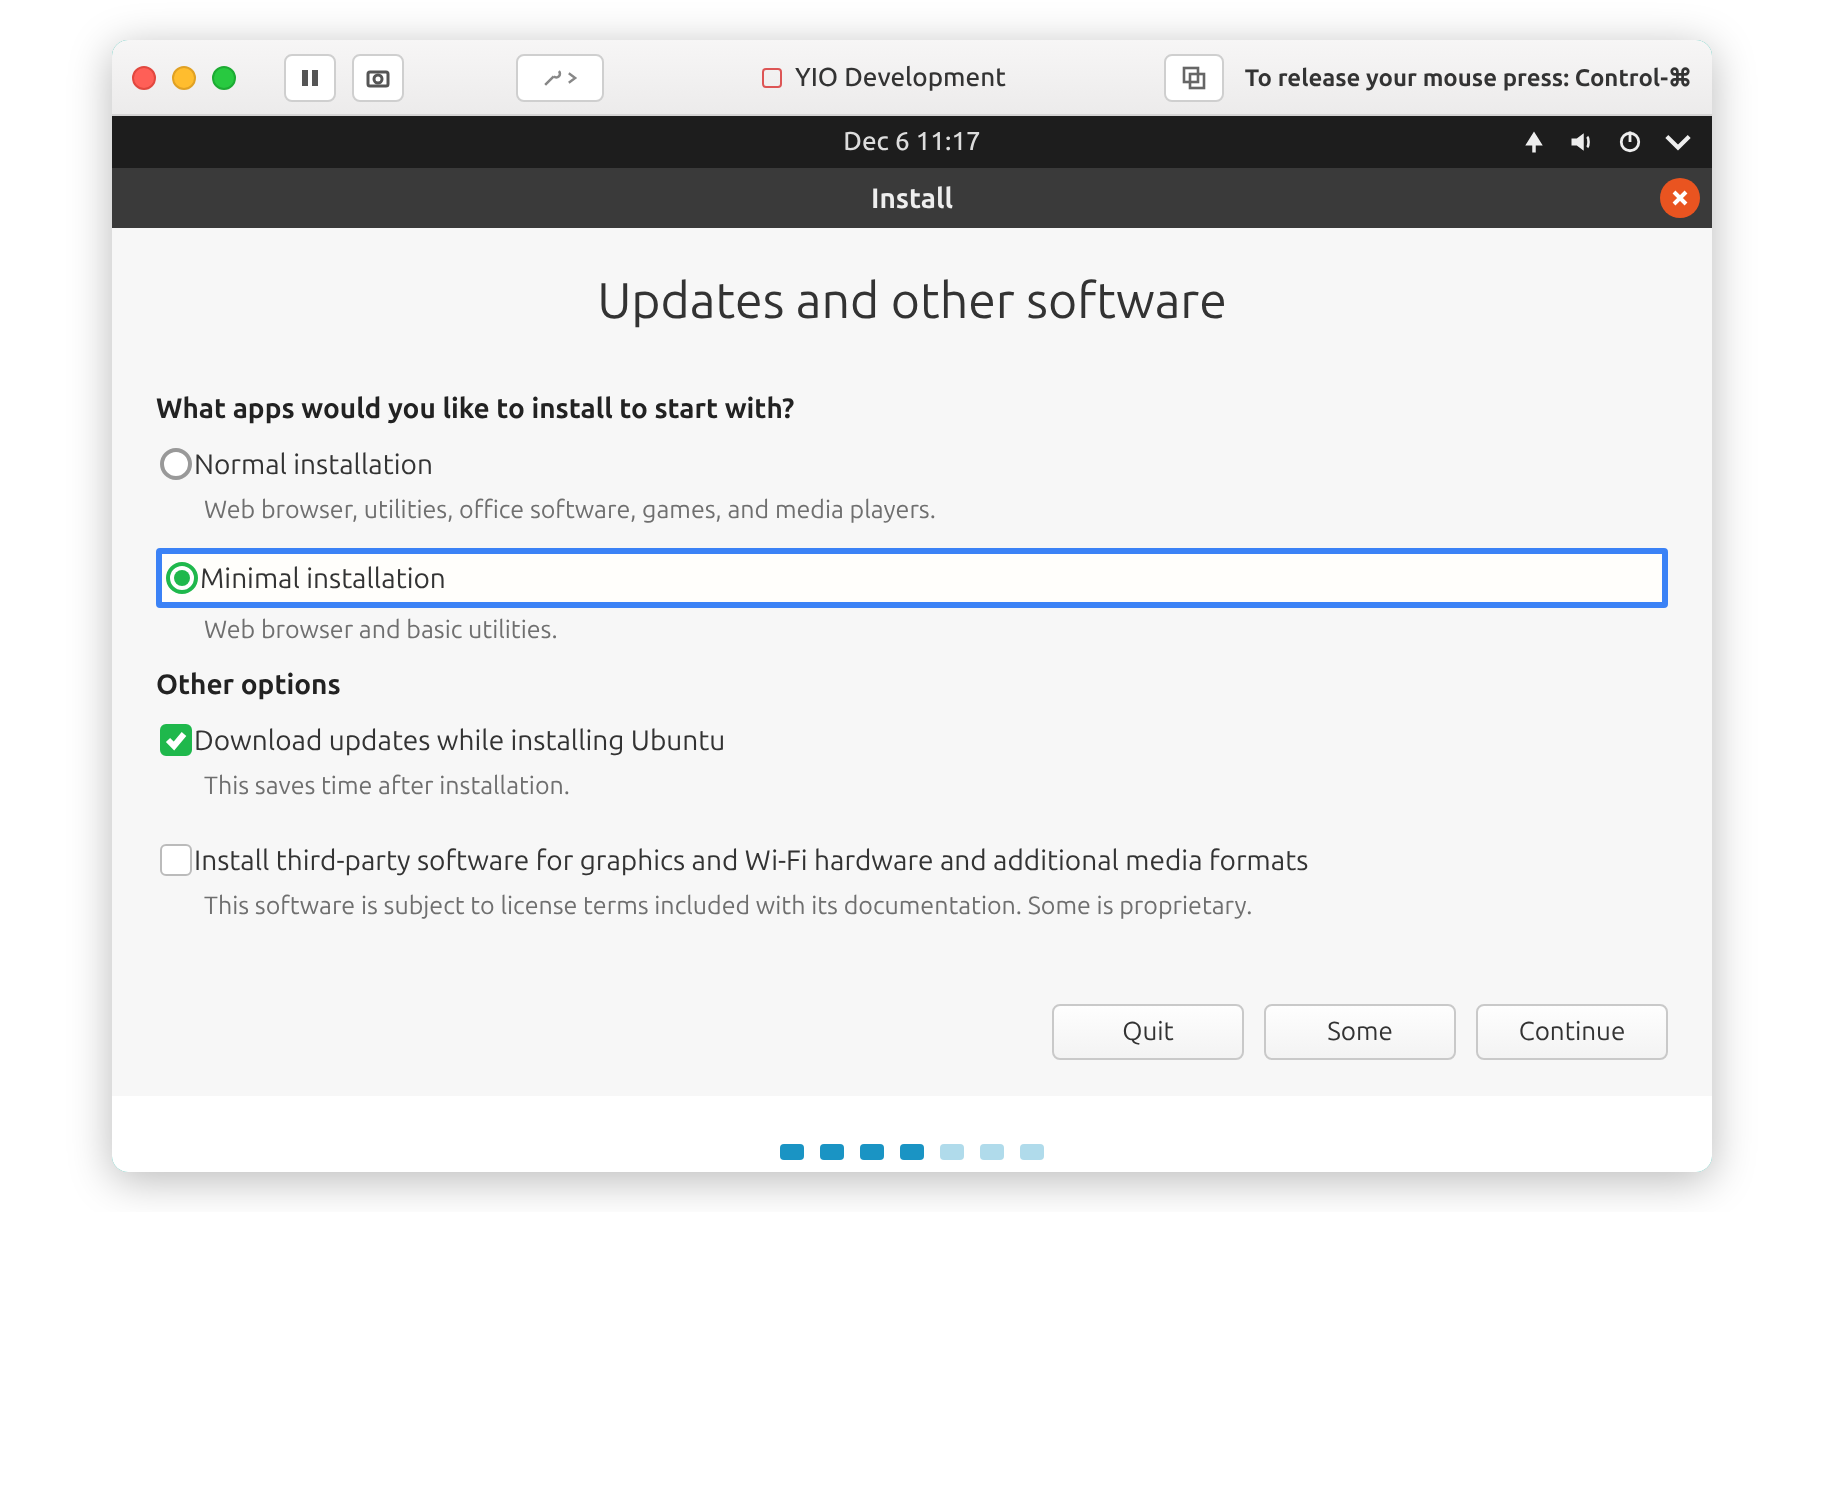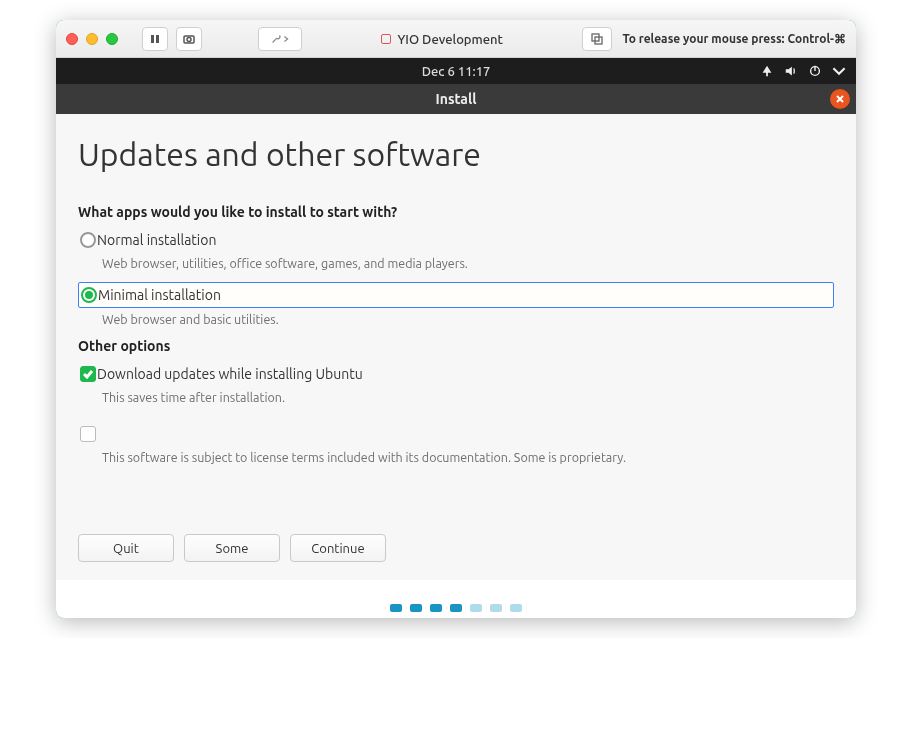--- a/index.html
+++ b/index.html
@@ -50,46 +50,46 @@
   }
   .install-close {
     position:absolute; right:6px; top:5px; width:20px; height:20px; border-radius:50%; background:#e95420; display:flex; align-items:center; justify-content:center;
   }
   .install-close svg{width:10px;height:10px;stroke:#fff;stroke-width:2;}
 
   
   .content {
     background:#f7f7f7; padding: 22px 22px 18px 22px; color:#333;
   }
-  .page-title { font-size:32px; font-weight:400; color:#333; margin-bottom:32px; }
+  .page-title { font-size:25px; font-weight:400; color:#333; margin-bottom:32px;text-align:center; }
   .section-label { font-size:14px; font-weight:700; color:#222; margin: 4px 0 8px 0; }
 
   .radio-row, .check-row {
     display:flex; align-items:center; gap:1px; font-size:14px; color:#333; padding:4px 2px;
   }
   .radio-row.selected {
-    border:1px solid #3b82f6; background:#fffefb; border-radius:2px;
+    border:3px solid #3b82f6; background:#fffefb; border-radius:2px;
   }
   .radio {
     width:16px; height:16px; border-radius:50%; border:2px solid #999; background:#fff; display:flex; align-items:center; justify-content:center; flex-shrink:0;
   }
   .radio.checked { border-color:#1fb84c; }
   .radio.checked::after{content:""; width:8px;height:8px;border-radius:50%; background:#1fb84c;}
   .sub {
     font-size:12.5px; color:#6f6f6f; margin:4px 0 12px 24px;
   }
 
   .checkbox {
     width:16px;height:16px;border-radius:3px;border:1px solid #bbb;background:#fff;display:flex;align-items:center;justify-content:center;flex-shrink:0;
   }
   .checkbox.checked{ background:#1fb84c; border-color:#1fb84c;}
   .checkbox.checked svg{width:12px;height:12px;stroke:#fff;stroke-width:3;fill:none;}
 
   .button-row {
-    display:flex; gap:10px; margin-top:70px;
+    display:flex; justify-content:flex-end; gap:10px; margin-top:42px;
   }
   .btn {
     min-width:96px; height:28px; border:1px solid #c9c9c9; border-radius:4px; background:linear-gradient(#fefefe,#f3f3f3); font-size:13px; color:#333; display:flex; align-items:center; justify-content:center; cursor:pointer;
   }
 
   .progress-dots { display:flex; gap:8px; justify-content:center; padding:24px 0 6px 0; background:#fff;}
   .pd{ width:12px;height:8px; border-radius:2px; background:#b0dbeb;}
   .pd.active{ background:#1a94c4;}
 </style>
 </head>
@@ -195,20 +195,21 @@
           </svg>
       </span>
       <span>Download updates while installing Ubuntu</span>
     </div>
     <div class="sub">This saves time after installation.</div>
 
     <div style="height:6px"></div>
 
     <div class="check-row">
       <span class="checkbox"></span>
+      <span>Install third-party software for graphics and Wi-Fi hardware and additional media formats</span>
     </div>
     <div class="sub">This software is subject to license terms included with its documentation. Some is proprietary.</div>
 
     <div class="button-row">
       <div class="btn">Quit</div>
       <div class="btn">Some</div>
       <div class="btn">Continue</div>
     </div>
   </div>
 

